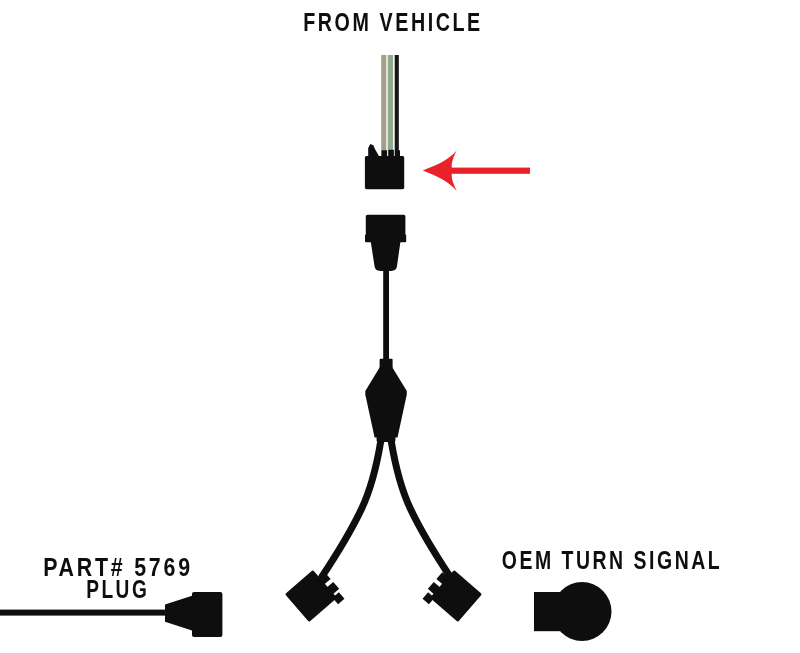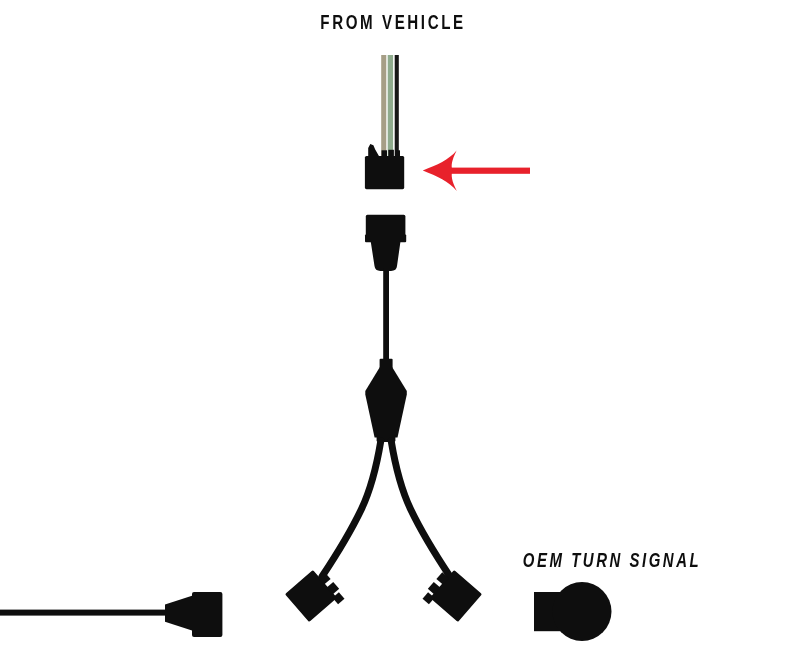--- a/index.html
+++ b/index.html
@@ -11,21 +11,21 @@
     font-family: "Liberation Sans", sans-serif;
   }
   #stage { position: absolute; inset: 0; width: 800px; height: 653px; }
   svg.diagram { position: absolute; left: 0; top: 0; }
   .label {
     position: absolute;
     will-change: transform;
     font-family: "Liberation Sans", sans-serif;
     font-weight: bold;
     color: #0e0e0e;
-    font-size: 20px;
+    font-size: 26px;
     line-height: 22px;
     letter-spacing: 3.4px;
     white-space: nowrap;
     text-align: center;
     transform: translateX(-50%);
   }
   .label .squeeze {
     display: inline-block;
     transform: scaleX(var(--sx, 0.75));
   }
@@ -101,18 +101,22 @@
       <rect x="534" y="592" width="32" height="39.2"></rect>
       <circle cx="582" cy="611.5" r="29.5"></circle>
     </g>
   </svg>
 
   <div class="label" style="left:392.8px; top:11px; --sx:0.757;">
     <span class="squeeze">FROM VEHICLE</span>
   </div>
 
 
+  <div class="label" style="left:117.8px; top:556px;">
+    <span class="line"><span class="squeeze" style="--sx:0.821;">PART# 5769</span></span>
+    <span class="line"><span class="squeeze" style="--sx:0.734;">PLUG</span></span>
+  </div>
 
-  <div class="label" style="left:612.3px; top:549px;font-style:italic; --sx:0.747;">
+  <div class="label" style="left:612.3px; top:549px; --sx:0.747;">
     <span class="squeeze">OEM TURN SIGNAL</span>
   </div>
 
 </div>
 
 </body></html>

